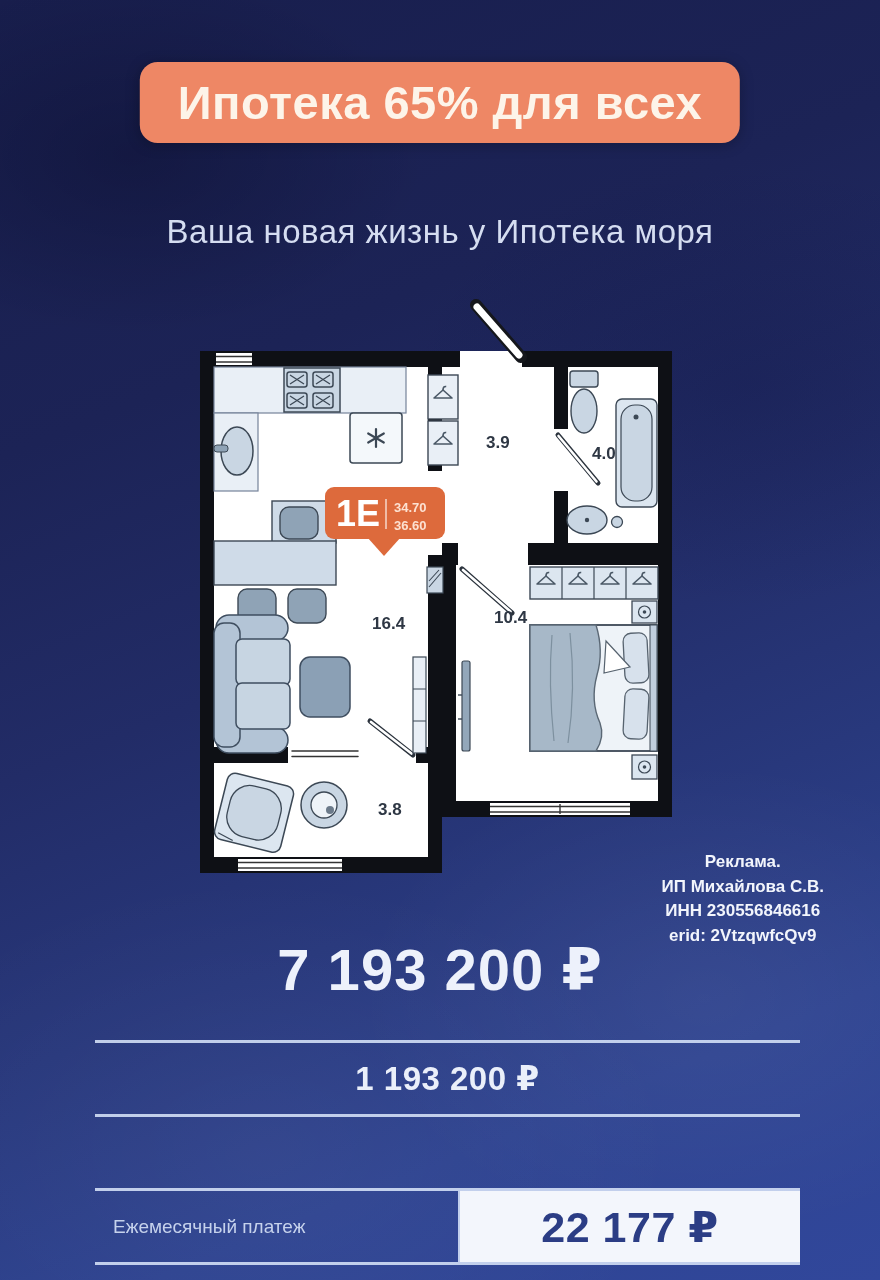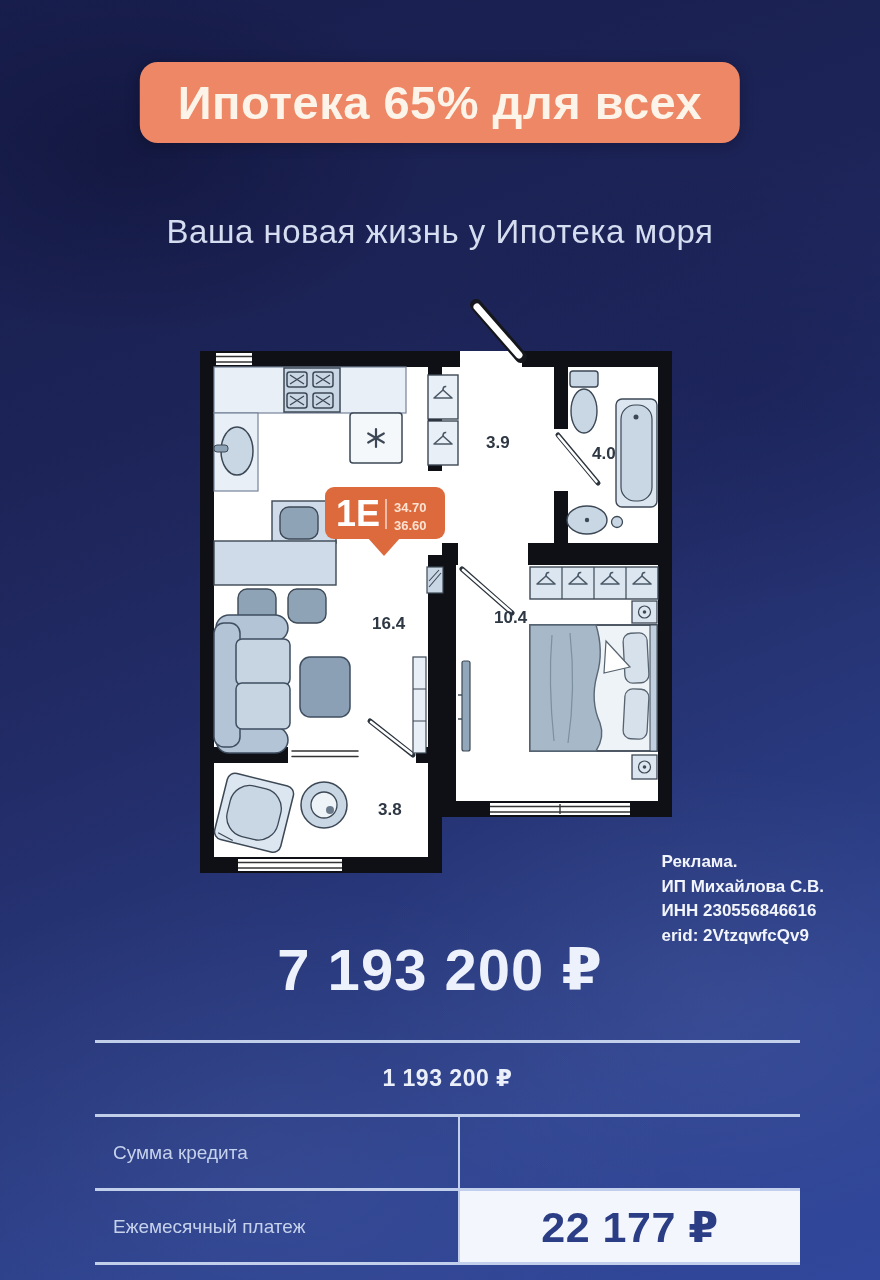--- a/index.html
+++ b/index.html
@@ -21,39 +21,39 @@
     background:#ee8765;border-radius:18px;padding:13px 38px;
     font-size:47px;font-weight:800;color:#fdf4e9;white-space:nowrap;
     letter-spacing:.5px;box-shadow:0 2px 14px rgba(0,0,0,.25);
   }
   .subtitle{
     position:absolute;top:213px;left:0;width:100%;text-align:center;
     font-size:33px;font-weight:500;color:#d5ddf1;letter-spacing:.5px;
   }
   .plan{position:absolute;left:200px;top:297px;}
   .legal{
-    position:absolute;right:56px;top:850px;text-align:left;
+    position:absolute;right:56px;top:850px;text-align:center;
     font-size:17px;font-weight:700;color:#f2f5fc;line-height:1.45;
   }
   .price{
     position:absolute;top:936px;left:0;width:880px;text-align:center;
     font-size:58px;font-weight:700;color:#edf1fb;letter-spacing:1px;
   }
   .price-table{
     position:absolute;left:95px;top:1040px;width:705px;
     border-top:3px solid rgba(214,226,248,.88);
   }
   .prow{display:flex;height:71px;border-bottom:3px solid rgba(214,226,248,.88);}
   .prow .plabel{
     box-sizing:border-box;width:365px;padding-left:18px;display:flex;align-items:center;
     font-size:19px;color:#c6d2ec;border-right:2px solid rgba(214,226,248,.88);
   }
   .prow .pvalue{
     flex:1;display:flex;align-items:center;justify-content:center;
-    font-size:23px;font-weight:600;color:#eaeffa;letter-spacing:.5px;
+    font-size:33px;font-weight:600;color:#eaeffa;letter-spacing:.5px;
   }
   .prow.highlight .pvalue{background:#f3f6fc;color:#2b3d85;font-size:43px;font-weight:800;}
   text.room-label{font-family:"Liberation Sans","DejaVu Sans",sans-serif;font-size:17px;font-weight:700;fill:#2e3744;}
 </style>
 </head>
 <body>
 
 <div class="canvas">
 
   <div class="banner">Ипотека 65% для всех</div>
@@ -281,21 +281,20 @@
     <div>erid: 2VtzqwfcQv9</div>
   </div>
 
   <div class="price">7 193 200 ₽</div>
 
   <div class="price-table">
     <div class="prow">
       <div class="pvalue">1 193 200 ₽</div>
     </div>
     <div class="prow">
-      <div class="plabel">Сумма кредита</div>
     </div>
     <div class="prow highlight">
       <div class="plabel">Ежемесячный платеж</div>
       <div class="pvalue">22 177 ₽</div>
     </div>
   </div>
 
 </div>
 
 </body></html>

